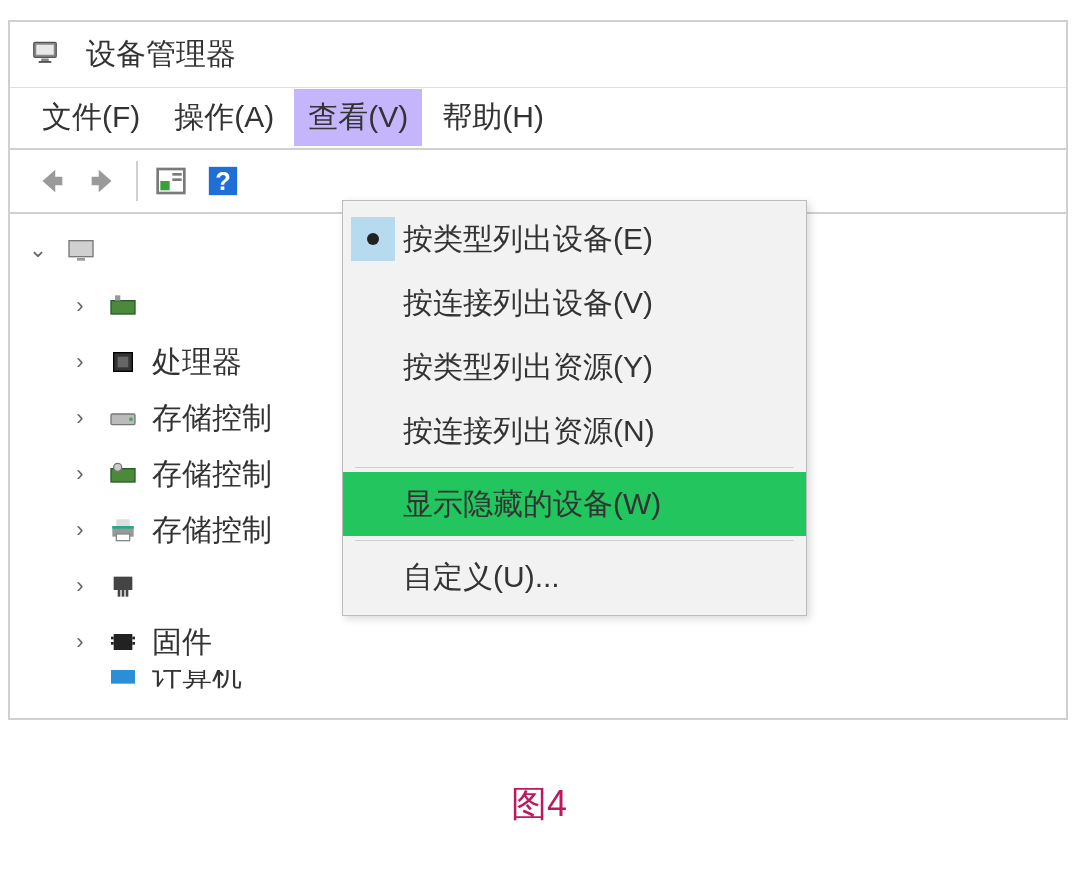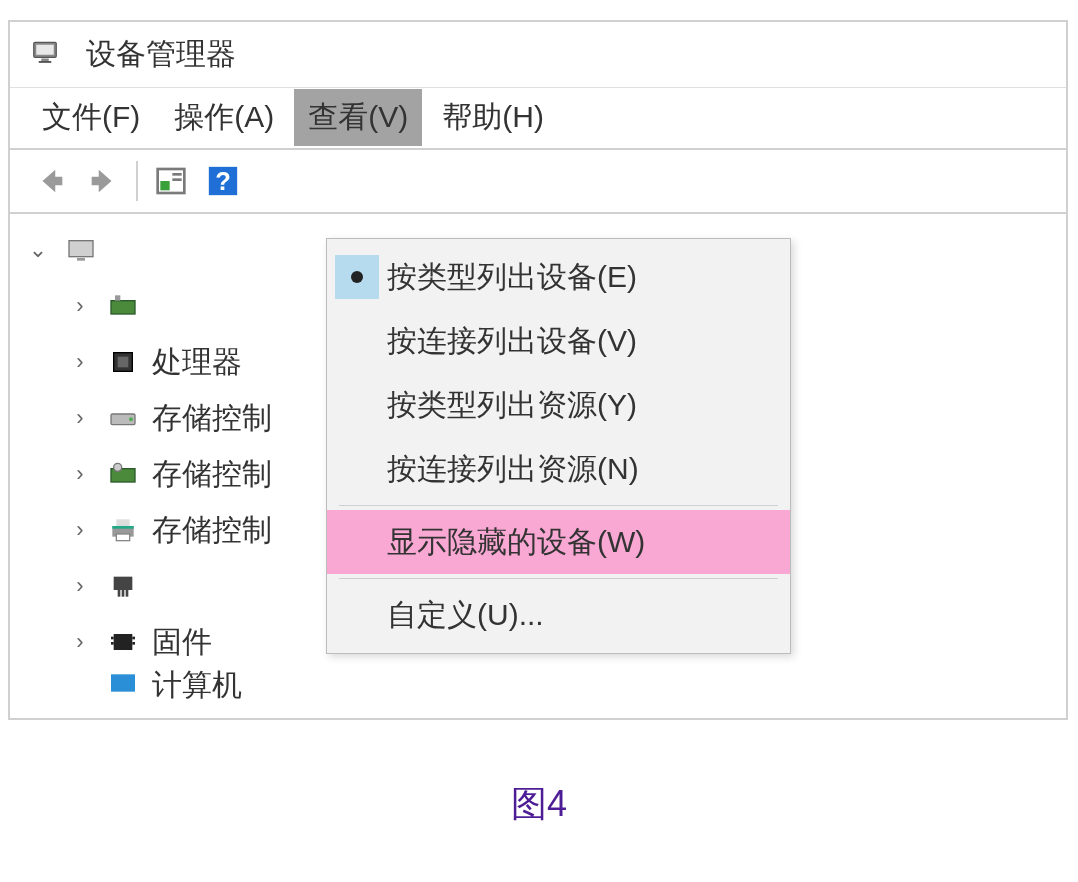--- a/index.html
+++ b/index.html
@@ -48,21 +48,21 @@
       gap: 6px;
       font-size: 30px;
       color: #333;
       height: 60px;
       border-bottom: 1px solid #fff;
     }
     .menu-item {
       padding: 8px 14px;
     }
     .menu-item.active {
-      background: #a3a3a3;
+      background: #c4b5fd;
     }
     .toolbar {
       display: flex;
       align-items: center;
       padding: 8px 18px;
       gap: 6px;
       border-top: 2px solid #d0d0d0;
       border-bottom: 2px solid #d0d0d0;
       height: 66px;
     }
@@ -105,29 +105,28 @@
       display: flex;
       align-items: center;
       justify-content: center;
     }
     .tree-row.level1 {
       padding-left: 44px;
     }
     .dropdown {
       position: absolute;
       top: 178px;
-      left: 316px;
+      left: 332px;
       width: 465px;
       background: #f2f2f2;
       border: 1px solid #bcbcbc;
       box-shadow: 3px 3px 8px rgba(0,0,0,0.15);
       padding: 6px 0;
       font-size: 30px;
       color: #333;
-      margin-top: 38px;
     }
     .dropdown-item {
       display: flex;
       align-items: center;
       height: 64px;
       padding-right: 24px;
     }
     .dropdown-item .mark {
       width: 60px;
       display: flex;
@@ -140,31 +139,31 @@
       width: 44px;
       margin: 0 8px;
     }
     .dropdown-item.checked .dot {
       width: 12px;
       height: 12px;
       background: #222;
       border-radius: 50%;
     }
     .dropdown-item.highlight {
-      background: #f9a8d4;
+      background: #22c55e;
     }
     .dropdown-sep {
       height: 1px;
       background: #cfcfcf;
       margin: 4px 12px;
     }
     .caption {
       text-align: center;
       font-size: 36px;
-      color: #4c1d95;
+      color: #be185d;
       margin-top: 60px;
     }
     .arrow-svg { width: 34px; height: 34px; }
   </style>
 </head>
 <body>
 
 <div class="window">
 
   <div class="titlebar">
@@ -300,21 +299,21 @@
             <rect x="5" y="6" width="14" height="12" fill="#222"></rect>
             <rect x="3" y="8" width="2" height="2" fill="#222"></rect>
             <rect x="3" y="12" width="2" height="2" fill="#222"></rect>
             <rect x="19" y="8" width="2" height="2" fill="#222"></rect>
             <rect x="19" y="12" width="2" height="2" fill="#222"></rect>
           </svg>
       </span>
       <span>固件</span>
     </div>
 
-    <div class="tree-row level1" style="height:30px; overflow:hidden; align-items:center;">
+    <div class="tree-row level1" style="height:30px; overflow:hidden; align-items:flex-end;">
       <span class="expander"></span>
       <span class="node-icon">
         <svg viewBox="0 0 24 24" width="32" height="32">
             <rect x="3" y="4" width="18" height="13" fill="#2a8fd6"></rect>
           </svg>
       </span>
       <span>计算机</span>
     </div>
   </div>
 

